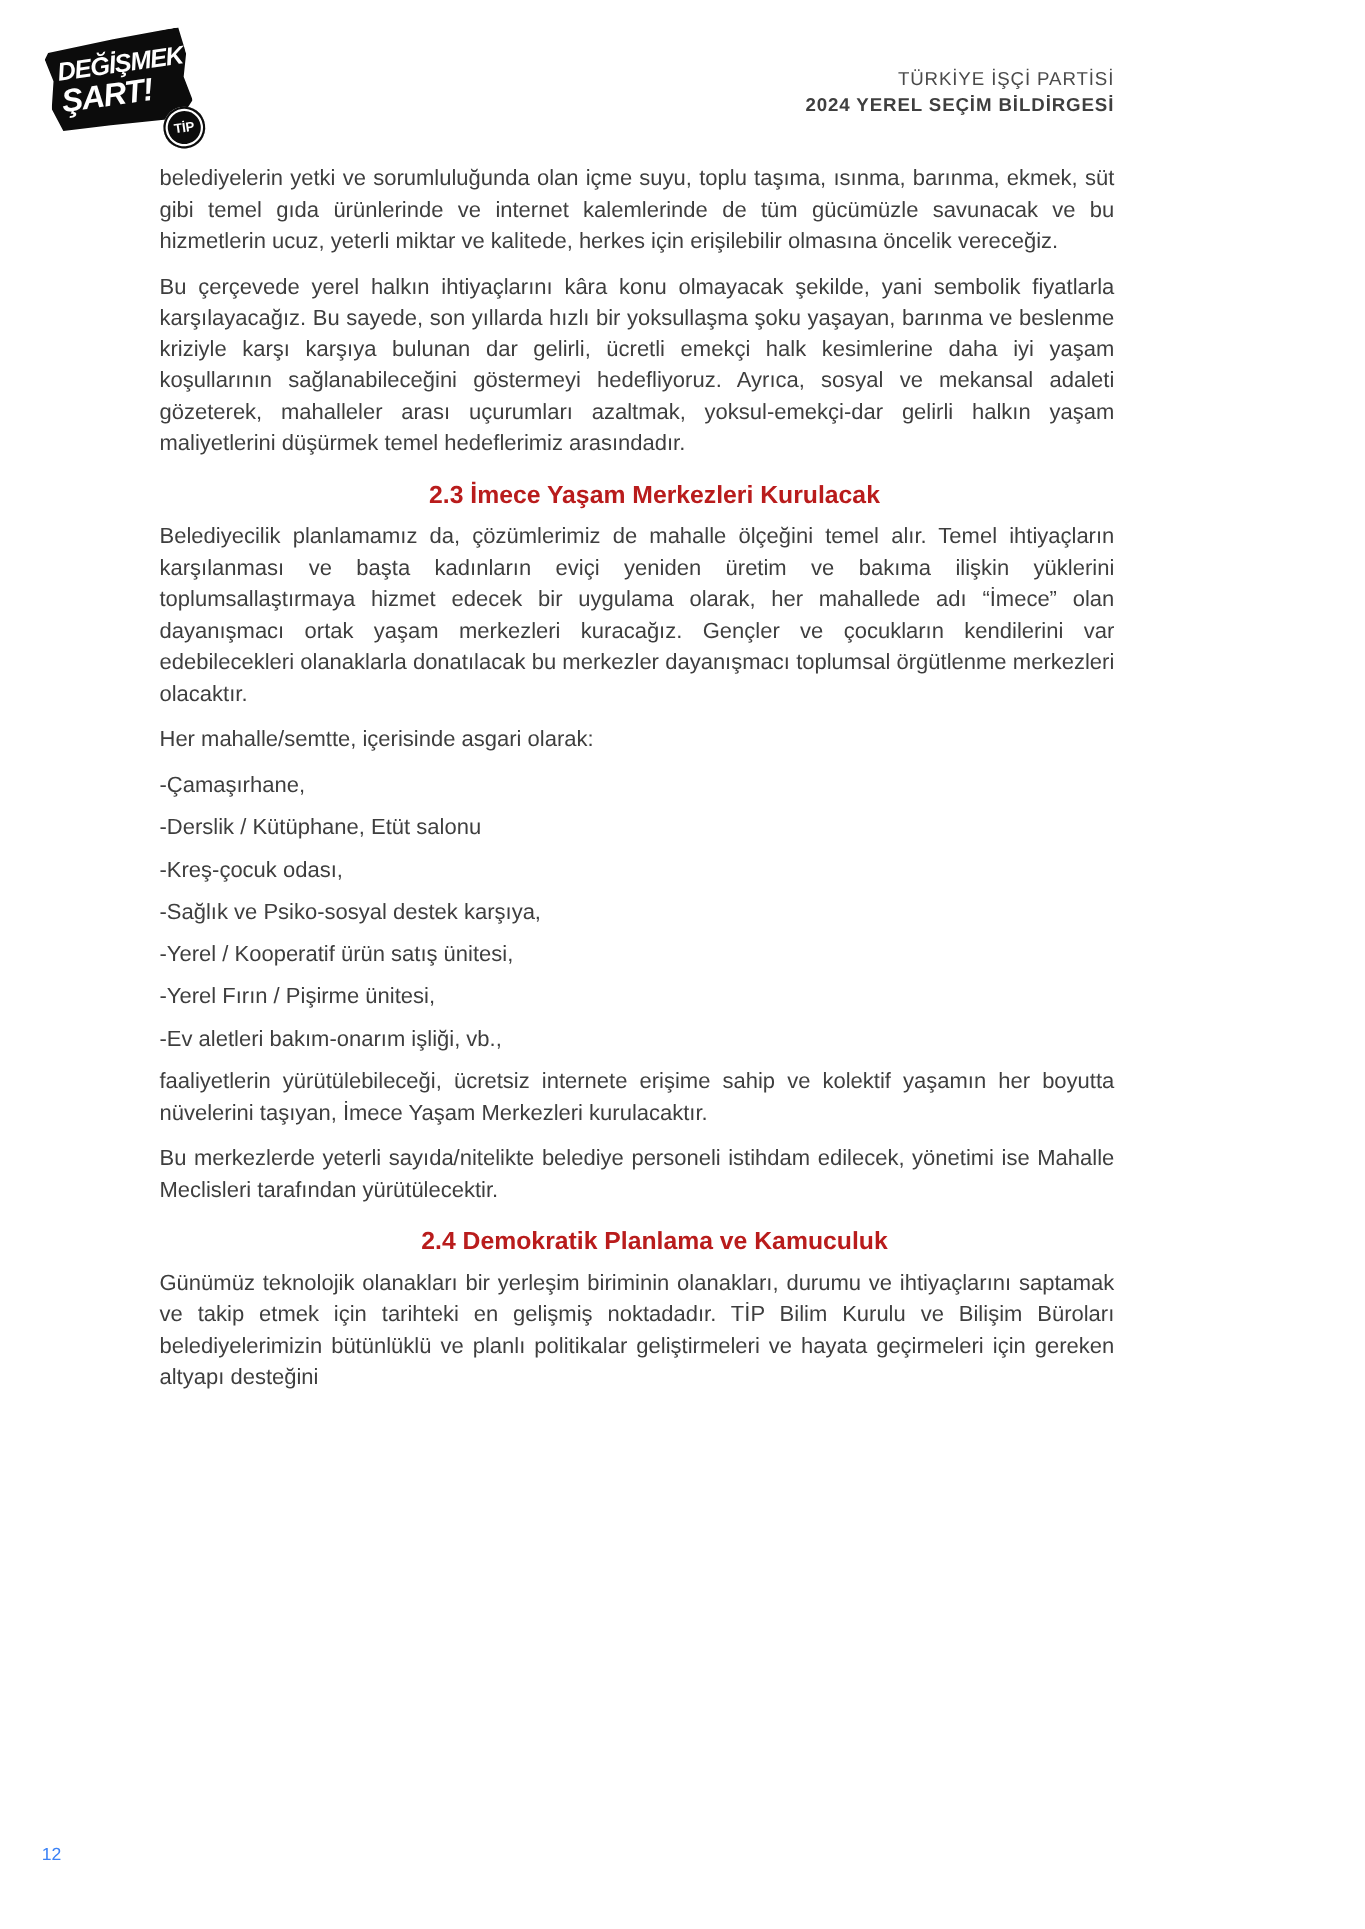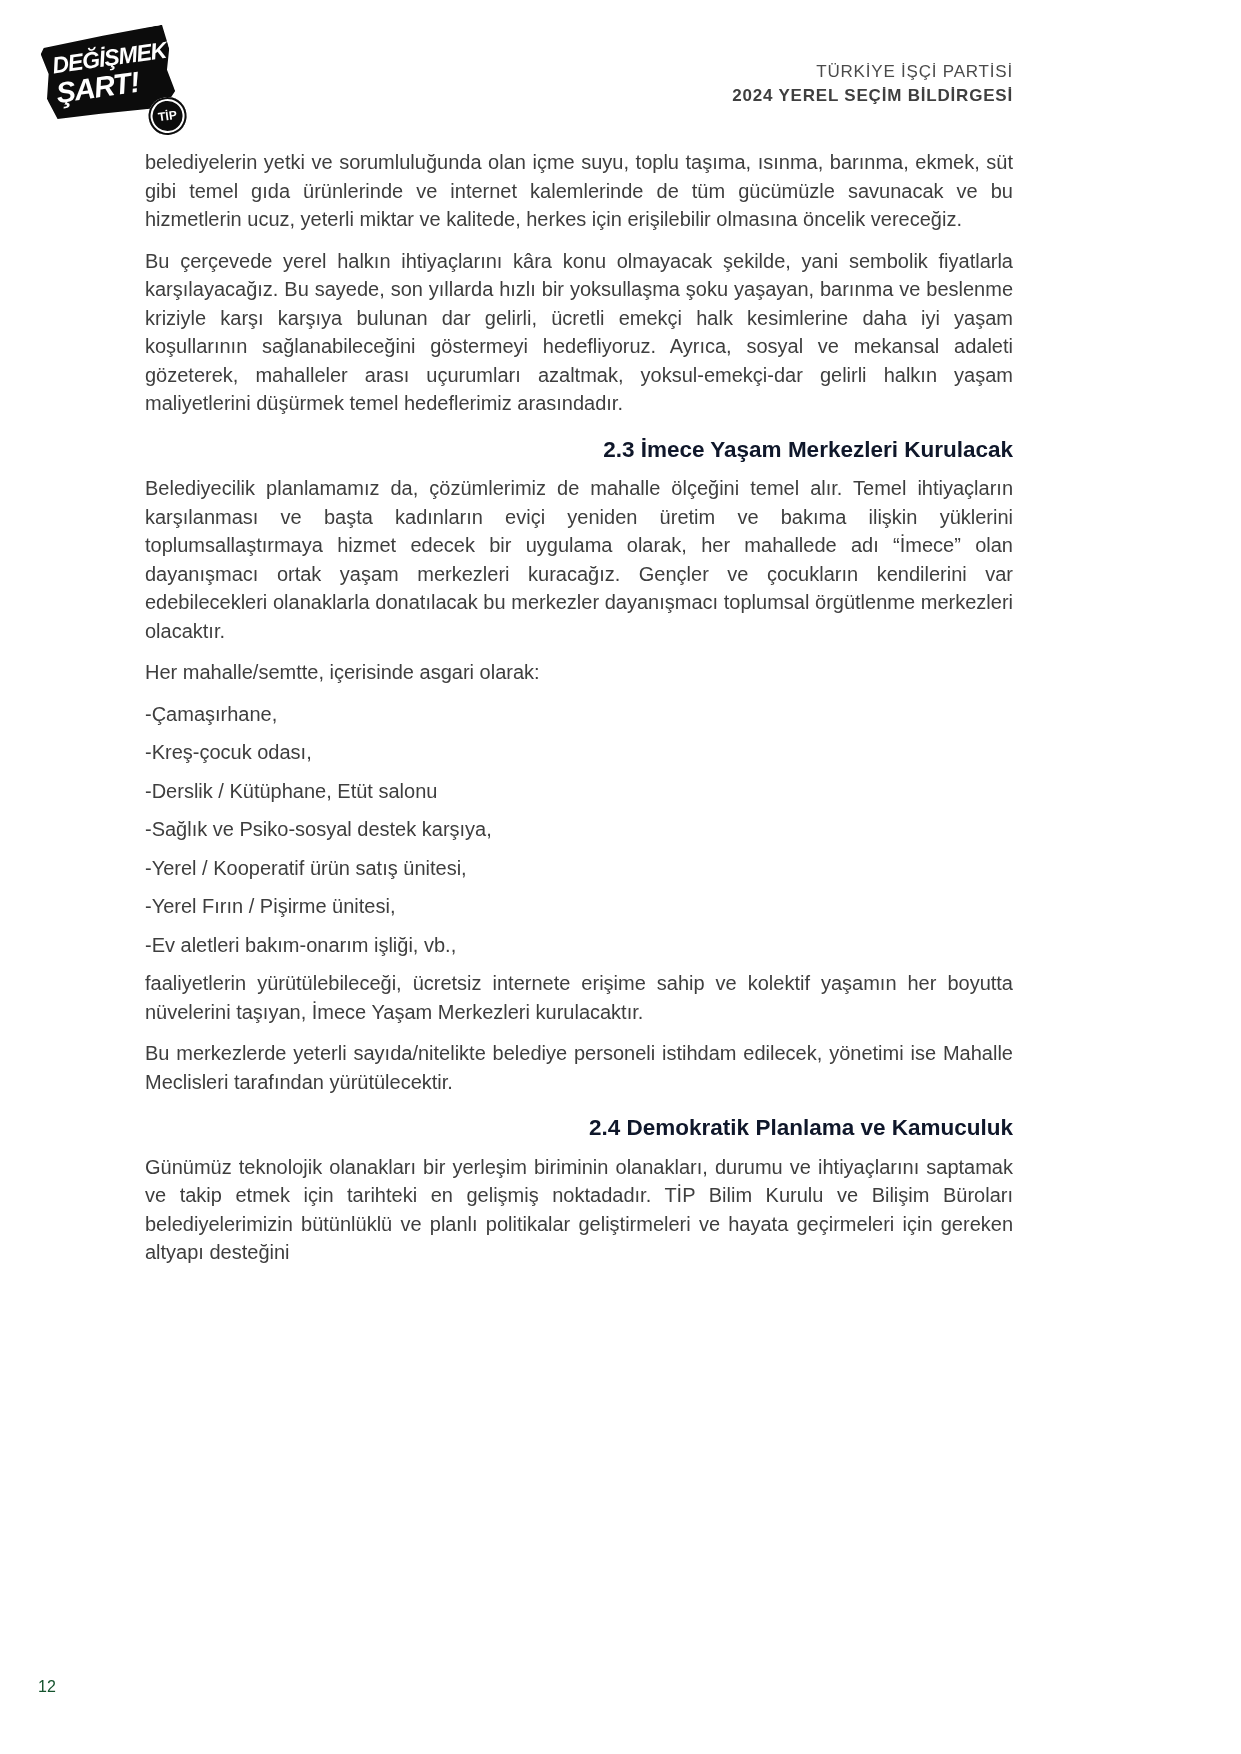--- a/index.html
+++ b/index.html
@@ -84,33 +84,33 @@
     color: #3e3e3e;
     font-size: 20px;
     line-height: 28.5px;
     text-align: justify;
   }
   .para { margin: 0 0 13px 0; }
   .list-item { margin: 0 0 10px 0; text-align: left; }
   .section-heading {
     font-size: 22.5px;
     font-weight: bold;
-    color: #0f172a;
+    color: #b91c1c;
     padding-left: 32px;
     margin: 18px 0 10px 0;
-    text-align: right;
+    text-align: center;
   }
 
   
   .page-number {
     position: absolute;
     left: 38px;
     top: 1678px;
     font-size: 16px;
-    color: #14532d;
+    color: #3b82f6;
   }
 </style>
 </head>
 <body>
 
 <div class="page">
 
   <div class="logo">
     <div class="logo-badge">
       <span class="logo-l1">DEĞİŞMEK</span>
@@ -124,22 +124,22 @@
     <div class="header-line2">2024 YEREL SEÇİM BİLDİRGESİ</div>
   </div>
 
   <div class="content">
     <p class="para">belediyelerin yetki ve sorumluluğunda olan içme suyu, toplu taşıma, ısınma, barınma, ekmek, süt gibi temel gıda ürünlerinde ve internet kalemlerinde de tüm gücümüzle savunacak ve bu hizmetlerin ucuz, yeterli miktar ve kalitede, herkes için erişilebilir olmasına öncelik vereceğiz.</p>
     <p class="para">Bu çerçevede yerel halkın ihtiyaçlarını kâra konu olmayacak şekilde, yani sembolik fiyatlarla karşılayacağız. Bu sayede, son yıllarda hızlı bir yoksullaşma şoku yaşayan, barınma ve beslenme kriziyle karşı karşıya bulunan dar gelirli, ücretli emekçi halk kesimlerine daha iyi yaşam koşullarının sağlanabileceğini göstermeyi hedefliyoruz. Ayrıca, sosyal ve mekansal adaleti gözeterek, mahalleler arası uçurumları azaltmak, yoksul-emekçi-dar gelirli halkın yaşam maliyetlerini düşürmek temel hedeflerimiz arasındadır.</p>
     <h2 class="section-heading">2.3 İmece Yaşam Merkezleri Kurulacak</h2>
     <p class="para">Belediyecilik planlamamız da, çözümlerimiz de mahalle ölçeğini temel alır. Temel ihtiyaçların karşılanması ve başta kadınların eviçi yeniden üretim ve bakıma ilişkin yüklerini toplumsallaştırmaya hizmet edecek bir uygulama olarak, her mahallede adı “İmece” olan dayanışmacı ortak yaşam merkezleri kuracağız. Gençler ve çocukların kendilerini var edebilecekleri olanaklarla donatılacak bu merkezler dayanışmacı toplumsal örgütlenme merkezleri olacaktır.</p>
     <p class="para">Her mahalle/semtte, içerisinde asgari olarak:</p>
     <p class="list-item">-Çamaşırhane,</p>
+    <p class="list-item">-Derslik / Kütüphane, Etüt salonu</p>
     <p class="list-item">-Kreş-çocuk odası,</p>
-    <p class="list-item">-Derslik / Kütüphane, Etüt salonu</p>
     <p class="list-item">-Sağlık ve Psiko-sosyal destek karşıya,</p>
     <p class="list-item">-Yerel / Kooperatif ürün satış ünitesi,</p>
     <p class="list-item">-Yerel Fırın / Pişirme ünitesi,</p>
     <p class="list-item">-Ev aletleri bakım-onarım işliği, vb.,</p>
     <p class="para">faaliyetlerin yürütülebileceği, ücretsiz internete erişime sahip ve kolektif yaşamın her boyutta nüvelerini taşıyan, İmece Yaşam Merkezleri kurulacaktır.</p>
     <p class="para">Bu merkezlerde yeterli sayıda/nitelikte belediye personeli istihdam edilecek, yönetimi ise Mahalle Meclisleri tarafından yürütülecektir.</p>
     <h2 class="section-heading">2.4 Demokratik Planlama ve Kamuculuk</h2>
     <p class="para">Günümüz teknolojik olanakları bir yerleşim biriminin olanakları, durumu ve ihtiyaçlarını saptamak ve takip etmek için tarihteki en gelişmiş noktadadır. TİP Bilim Kurulu ve Bilişim Büroları belediyelerimizin bütünlüklü ve planlı politikalar geliştirmeleri ve hayata geçirmeleri için gereken altyapı desteğini</p>
   </div>
 

